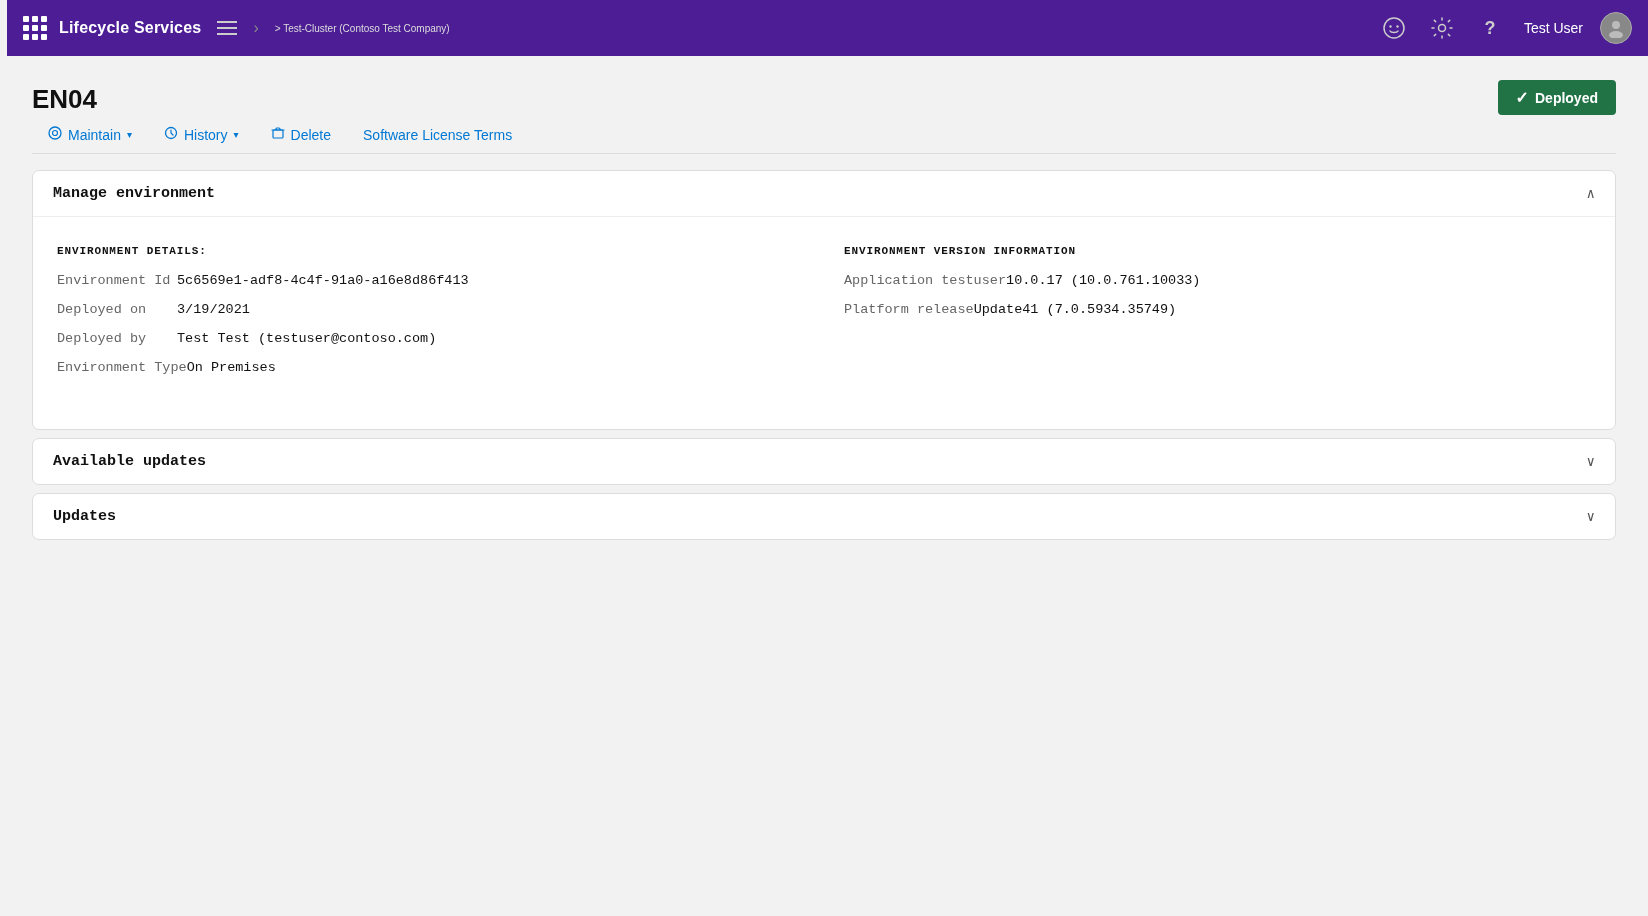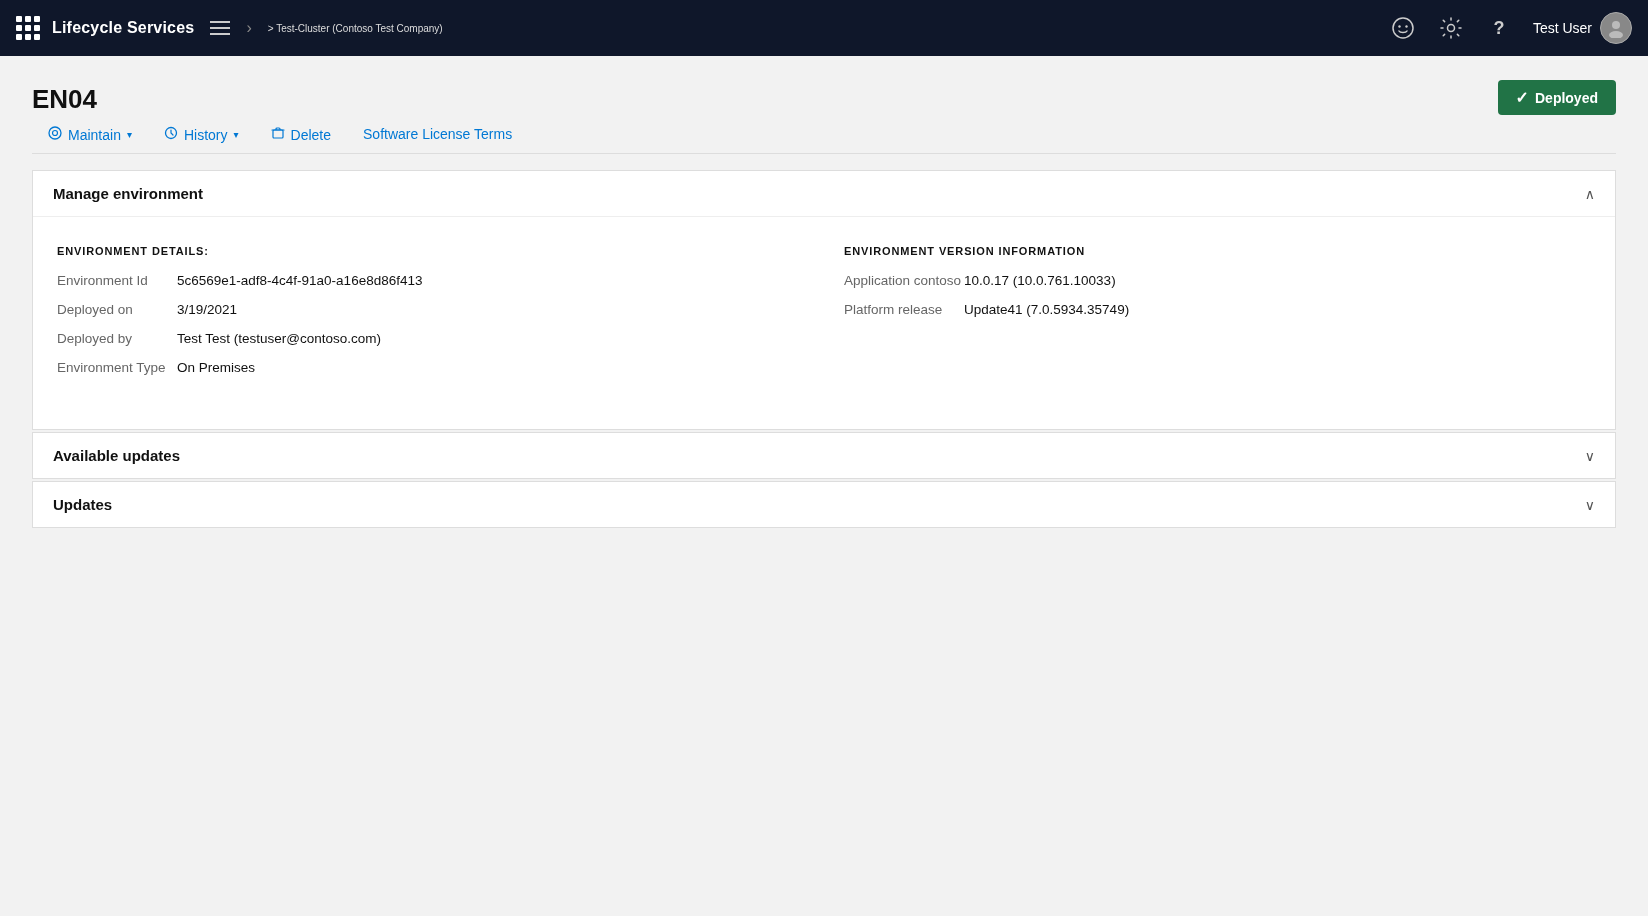--- a/index.html
+++ b/index.html
@@ -1,26 +1,27 @@
 <!DOCTYPE html>
 <html><head>
   <meta charset="utf-8">
   <style>
     * { box-sizing: border-box; margin: 0; padding: 0; }
     body { font-family: 'Segoe UI', Arial, sans-serif; background: #f2f2f2; color: #333; font-size: 14px; }
 
     
     .topnav {
-      background: #0f172a;
+      background: #4c1d95;
       color: #fff;
       height: 56px;
       display: flex;
       align-items: center;
       padding: 0 16px;
       gap: 12px;
+      margin-left: 7px;
     }
     .topnav-grid-icon {
       display: grid;
       grid-template-columns: repeat(3,6px);
       grid-template-rows: repeat(3,6px);
       gap: 3px;
       cursor: pointer;
     }
     .topnav-grid-icon span {
       background: #fff;
@@ -71,21 +72,21 @@
       font-size: 20px;
       display: flex;
       align-items: center;
       justify-content: center;
       width: 28px;
       height: 28px;
     }
     .topnav-user {
       display: flex;
       align-items: center;
-      gap: 8px;
+      gap: 17px;
       cursor: pointer;
       color: #fff;
     }
     .topnav-avatar {
       width: 32px;
       height: 32px;
       border-radius: 50%;
       background: #888;
       display: flex;
       align-items: center;
@@ -121,21 +122,21 @@
       align-items: center;
       gap: 6px;
     }
     .status-badge .check-icon {
       font-size: 16px;
     }
 
     
     .action-bar {
       display: flex;
-      align-items: flex-start;
+      align-items: center;
       gap: 0;
       border-bottom: 1px solid #ddd;
       padding-bottom: 0;
       margin-bottom: 16px;
       background: #f2f2f2;
     }
     .action-btn {
       display: flex;
       align-items: center;
       gap: 6px;
@@ -147,22 +148,23 @@
       border: none;
       text-decoration: none;
     }
     .action-btn .icon { font-size: 14px; }
     .action-btn .chevron { font-size: 10px; }
 
     
     .section-card {
       background: #fff;
       border: 1px solid #ddd;
-      border-radius: 0;
-      margin-bottom: 2px;
+      border-radius: 7px;
+      margin-bottom: 8px;
+      font-family: Liberation Mono, monospace;
     }
     .section-header {
       display: flex;
       align-items: center;
       justify-content: space-between;
       padding: 14px 20px;
       cursor: pointer;
       border-bottom: 1px solid #eee;
     }
     .section-header.collapsed {
@@ -331,21 +333,21 @@
           </div>
           <div class="env-detail-row">
             <span class="env-detail-label">Environment Type</span>
             <span class="env-detail-value">On Premises</span>
           </div>
         </div>
 
         <div>
           <div class="env-section-title">ENVIRONMENT VERSION INFORMATION</div>
           <div class="env-detail-row">
-            <span class="env-detail-label">Application contoso</span>
+            <span class="env-detail-label">Application testuser</span>
             <span class="env-detail-value">10.0.17 (10.0.761.10033)</span>
           </div>
           <div class="env-detail-row">
             <span class="env-detail-label">Platform release</span>
             <span class="env-detail-value">Update41 (7.0.5934.35749)</span>
           </div>
         </div>
       </div>
     </div>
   </div>

